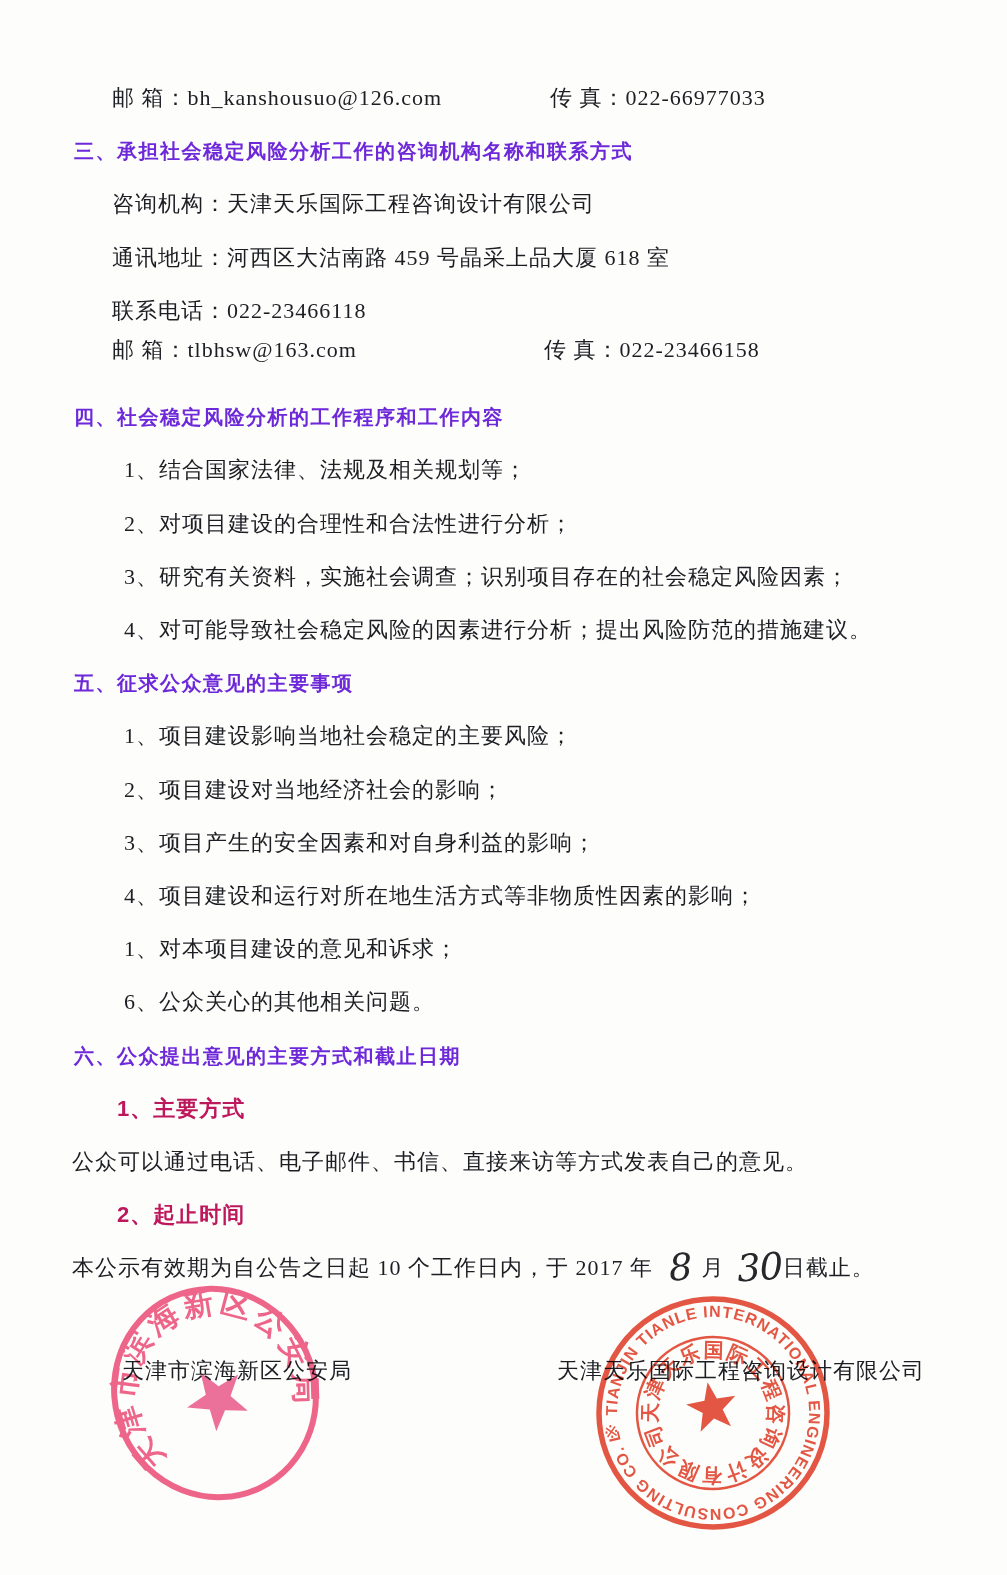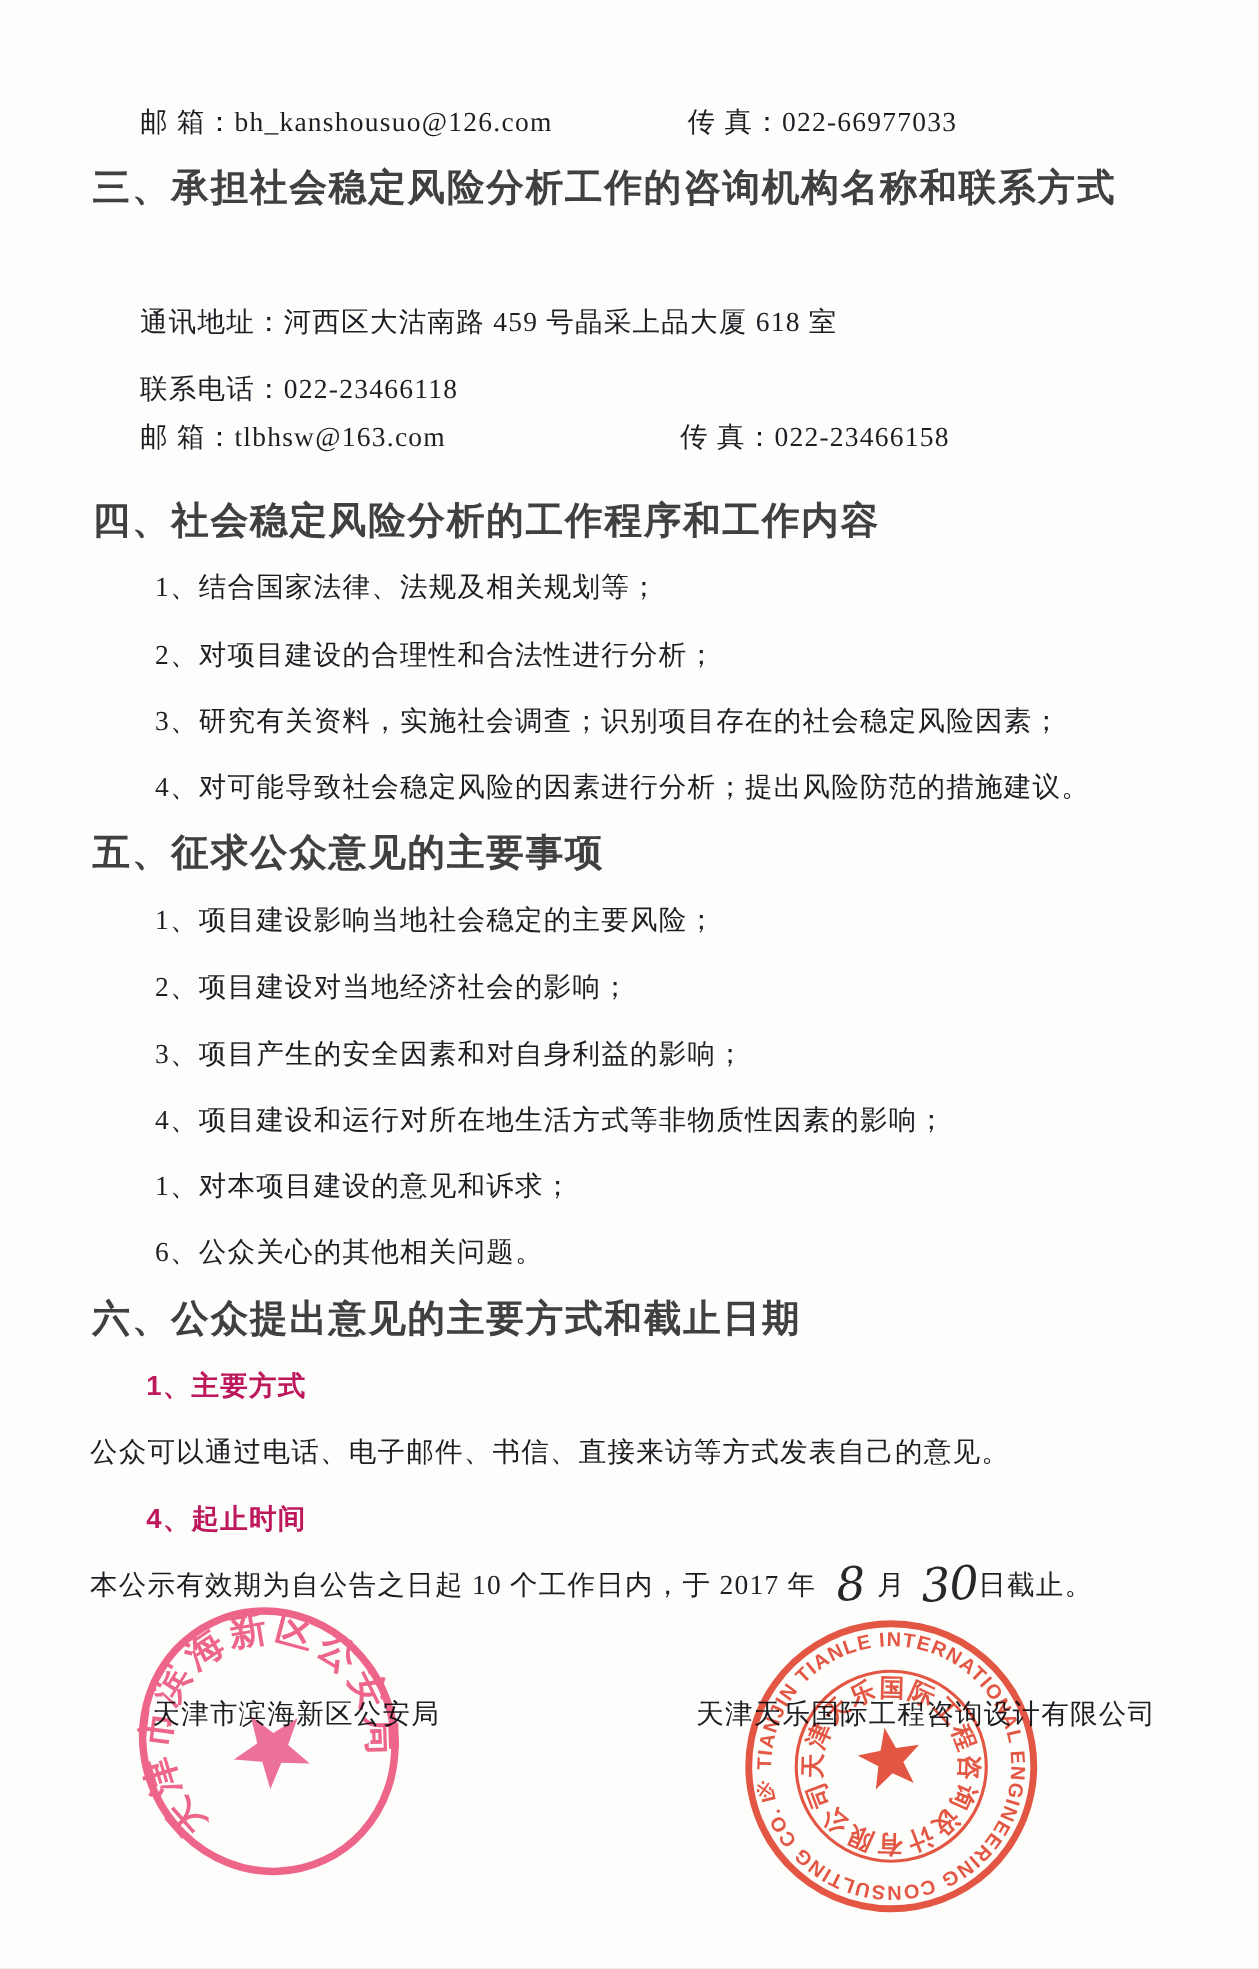--- a/index.html
+++ b/index.html
@@ -11,21 +11,21 @@
   }
   .line{
     position:absolute;left:0;right:0;height:34px;
     padding-left:112px;font-size:22px;letter-spacing:1px;
     white-space:nowrap;line-height:30px;
   }
   .line .fax-block{position:absolute;left:550px;top:0;}
   .heading{
     padding-left:74px;
     font-family:"Liberation Sans","DejaVu Sans",sans-serif;
-    font-weight:700;font-size:30px;letter-spacing:1.5px;color:#404040;
+    font-weight:700;font-size:20px;letter-spacing:1.5px;color:#6d28d9;
   }
   .item{padding-left:124px;font-family:Liberation Serif, serif;}
   .body-text{padding-left:72px;}
   .sub-heading{
     padding-left:117px;
     font-family:"Liberation Sans","DejaVu Sans",sans-serif;
     font-weight:700;color:#be185d;
   }
   .hw{
     font-family:"DejaVu Serif",serif;font-style:italic;
@@ -67,20 +67,23 @@
 <body>
 
 <div class="page">
 
   <div class="line" style="top:83px">
     <span>邮  箱：</span><span>bh_kanshousuo@126.com</span>
     <span class="fax-block"><span>传  真：</span><span>022-66977033</span></span>
   </div>
 
   <div class="line heading" style="top:136px">三、承担社会稳定风险分析工作的咨询机构名称和联系方式</div>
+  <div class="line" style="top:189px">
+    <span>咨询机构：</span><span>天津天乐国际工程咨询设计有限公司</span>
+  </div>
   <div class="line" style="top:243px">
     <span>通讯地址：</span><span>河西区大沽南路 459 号晶采上品大厦 618 室</span>
   </div>
   <div class="line" style="top:296px">
     <span>联系电话：</span><span>022-23466118</span>
   </div>
   <div class="line" style="top:335px">
     <span>邮  箱：</span><span>tlbhsw@163.com</span>
     <span class="fax-block" style="left:544px"><span>传  真：</span><span>022-23466158</span></span>
   </div>
@@ -95,21 +98,21 @@
   <div class="line item" style="top:721px">1、项目建设影响当地社会稳定的主要风险；</div>
   <div class="line item" style="top:775px">2、项目建设对当地经济社会的影响；</div>
   <div class="line item" style="top:828px">3、项目产生的安全因素和对自身利益的影响；</div>
   <div class="line item" style="top:881px">4、项目建设和运行对所在地生活方式等非物质性因素的影响；</div>
   <div class="line item" style="top:934px">1、对本项目建设的意见和诉求；</div>
   <div class="line item" style="top:987px">6、公众关心的其他相关问题。</div>
 
   <div class="line heading" style="top:1041px">六、公众提出意见的主要方式和截止日期</div>
   <div class="line sub-heading" style="top:1094px">1、主要方式</div>
   <div class="line body-text" style="top:1147px">公众可以通过电话、电子邮件、书信、直接来访等方式发表自己的意见。</div>
-  <div class="line sub-heading" style="top:1200px">4、起止时间</div>
+  <div class="line sub-heading" style="top:1200px">2、起止时间</div>
   <div class="line body-text" style="top:1253px">
     <span>本公示有效期为自公告之日起 10 个工作日内，于 2017 年</span><span class="hw hw-month">8</span><span>月</span><span class="hw hw-day">30</span><span>日截止。</span>
   </div>
 
   <div class="signature left">天津市滨海新区公安局</div>
   <div class="signature right">天津天乐国际工程咨询设计有限公司</div>
 
   <svg class="stamp stamp-left" width="230" height="230" viewBox="0 0 230 230">
     <defs>
       <path id="left-seal-arc" d="M 45.7 155 A 80 80 0 1 1 184.3 155" fill="none"></path>

